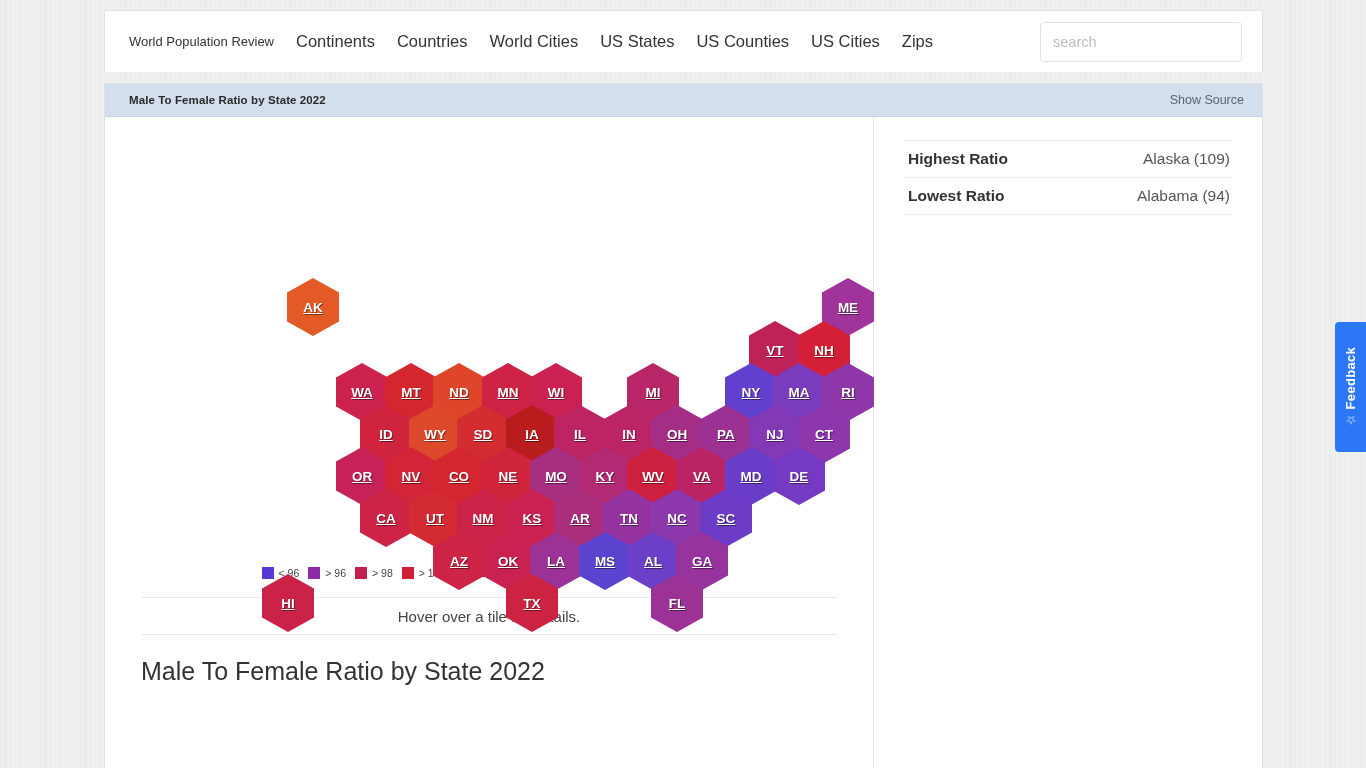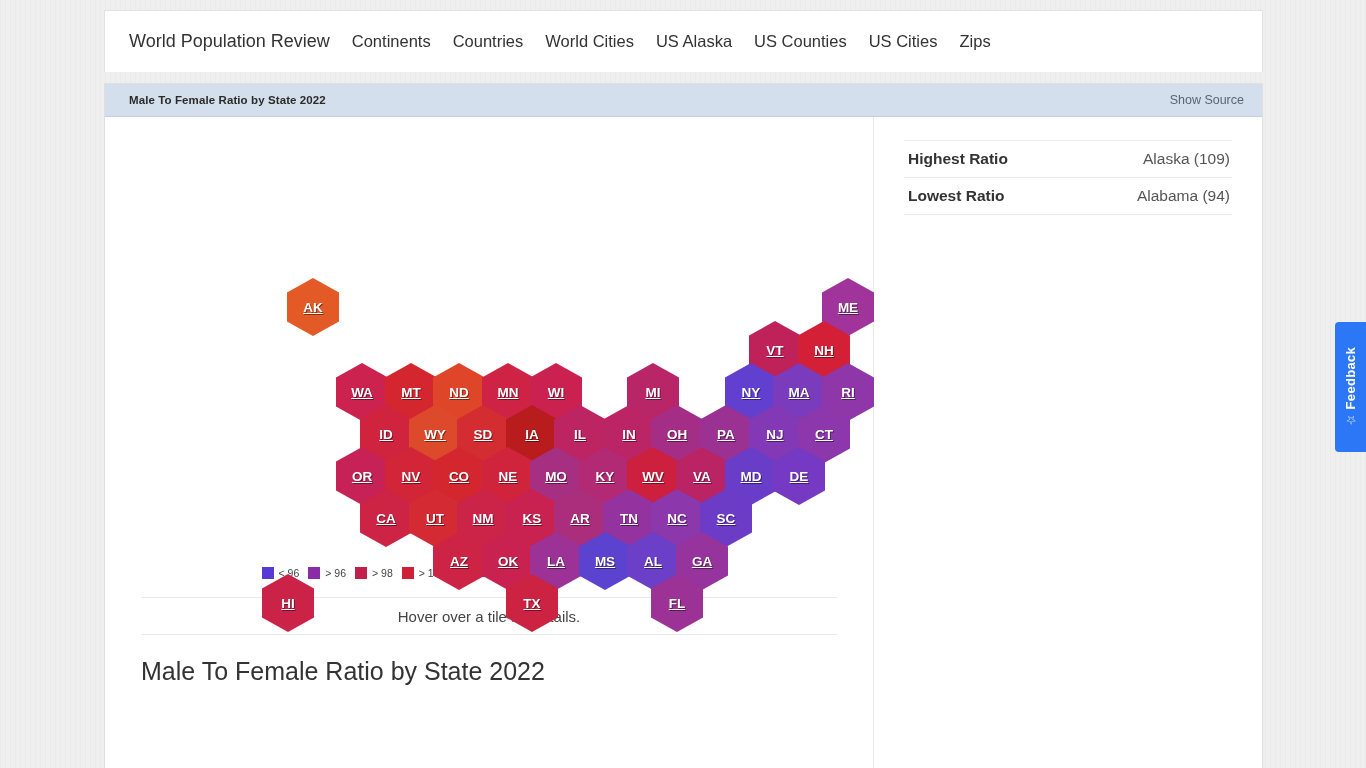--- a/index.html
+++ b/index.html
@@ -31,21 +31,21 @@
     border: 1px solid #e2e2e2;
     border-bottom: none;
   }
   .navinner {
     display: flex;
     align-items: center;
     height: 100%;
     padding: 0 20px 0 24px;
   }
   .brand {
-    font-size: 18px;
+    font-size: 13px;
     color: #333333;
     white-space: nowrap;
     margin-right: 22px;
   }
   .navlink {
     font-size: 16.5px;
     color: #333333;
     white-space: nowrap;
     margin-right: 22px;
     text-decoration: none;
@@ -227,24 +227,27 @@
 <body>
 
 <div id="page">
 
   <div class="navcard">
     <div class="navinner">
       <a class="brand">World Population Review</a>
       <a class="navlink">Continents</a>
       <a class="navlink">Countries</a>
       <a class="navlink">World Cities</a>
-      <a class="navlink">US Alaska</a>
+      <a class="navlink">US States</a>
       <a class="navlink">US Counties</a>
       <a class="navlink">US Cities</a>
       <a class="navlink">Zips</a>
+      <div class="searchwrap">
+        <input class="searchbox" type="text" placeholder="search" style="">
+      </div>
     </div>
   </div>
 
   <div class="card">
 
     <div class="cardheader">
       <div class="htitle">Male To Female Ratio by State 2022</div>
       <div class="hsource">Show Source</div>
     </div>
 

